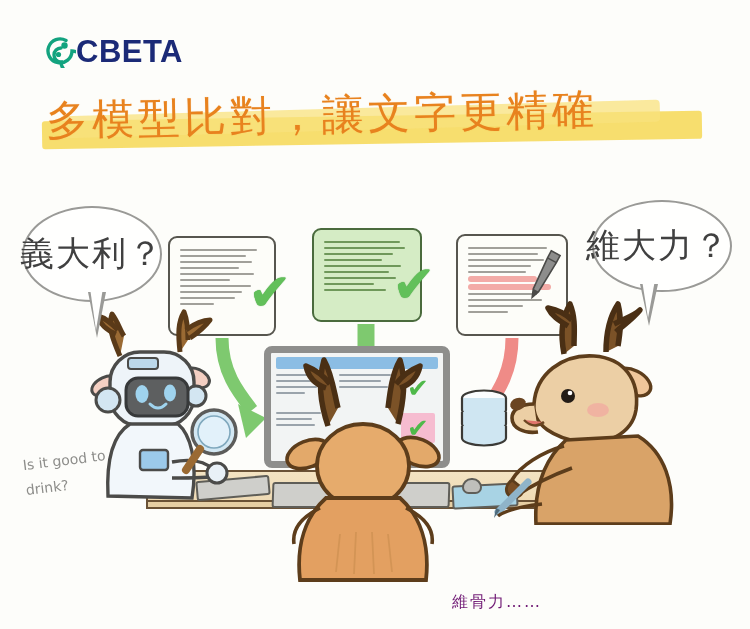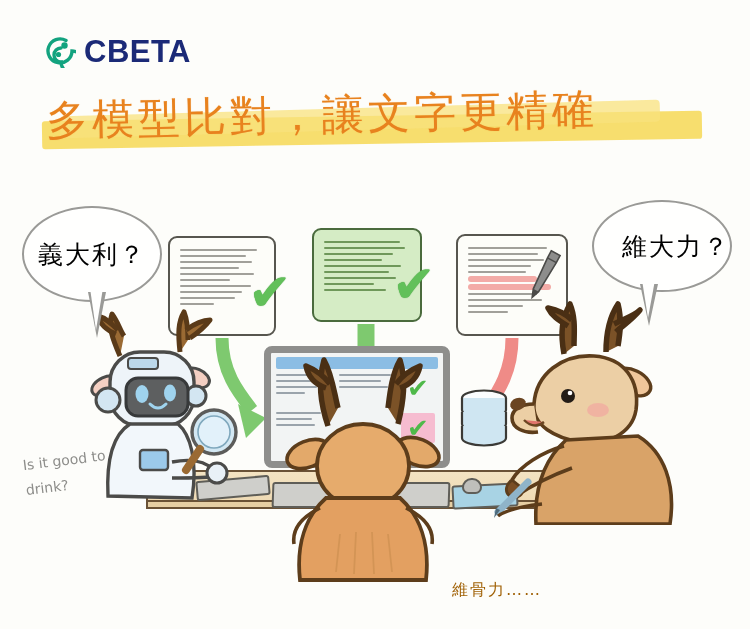--- a/index.html
+++ b/index.html
@@ -17,21 +17,21 @@
     background: #fdfdfa;
     overflow: hidden;
   }
 
   
   #logo {
     position: absolute;
     left: 42px; top: 34px;
     display: flex;
     align-items: center;
-    gap: 8px;
+    gap: 0;
   }
   #logo-mark { width: 34px; height: 34px; display:block; }
   #logo-text {
     font-family: "Liberation Sans", sans-serif;
     font-weight: bold;
     font-size: 31px;
     letter-spacing: 0.5px;
     color: #1b2a77;
     line-height: 1;
   }
@@ -79,22 +79,22 @@
     position: absolute;
     border: 2px solid #9a9a97;
     background: #fffffe;
     border-radius: 50%;
     display: flex;
     align-items: center;
     justify-content: center;
   }
   .bubble span {
     font-family: Liberation Sans, sans-serif;
-    font-size: 25px;
-    color: #000000;
+    font-size: 34px;
+    color: #404040;
     letter-spacing: 2px;
     white-space: nowrap;
   }
   .bubble-tail {
     position: absolute;
     width: 0; height: 0;
   }
   #bubble-left  { left: 22px;  top: 206px; width: 140px; height: 96px; }
   #bubble-right { left: 592px; top: 200px; width: 140px; height: 92px; justify-content: flex-end; }
   #bubble-left-tail {
@@ -130,24 +130,24 @@
     left: 24px; top: 448px;
     font-family: "DejaVu Sans", sans-serif;
     font-size: 14px;
     color: #8d8d8a;
     line-height: 1.75;
     transform: rotate(-7deg);
     width: 84px;
   }
   #note-bottom {
     position: absolute;
-    left: 452px; top: 580px;
+    left: 452px; top: 592px;
     font-family: "DejaVu Sans", sans-serif;
     font-size: 16px;
-    color: #a16207;
+    color: #701a75;
     letter-spacing: 2px;
     white-space: nowrap;
   }
 
   
   .doc {
     position: absolute;
     border: 2px solid #57564f;
     border-radius: 9px;
     background: #fdfdf9;

